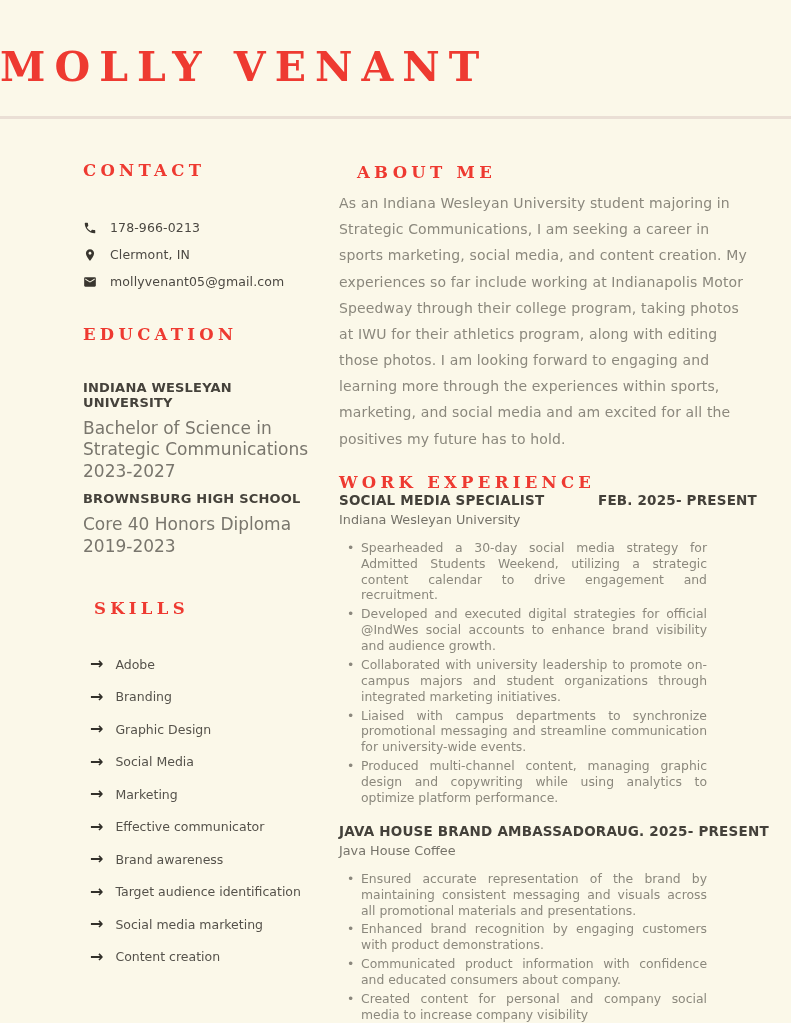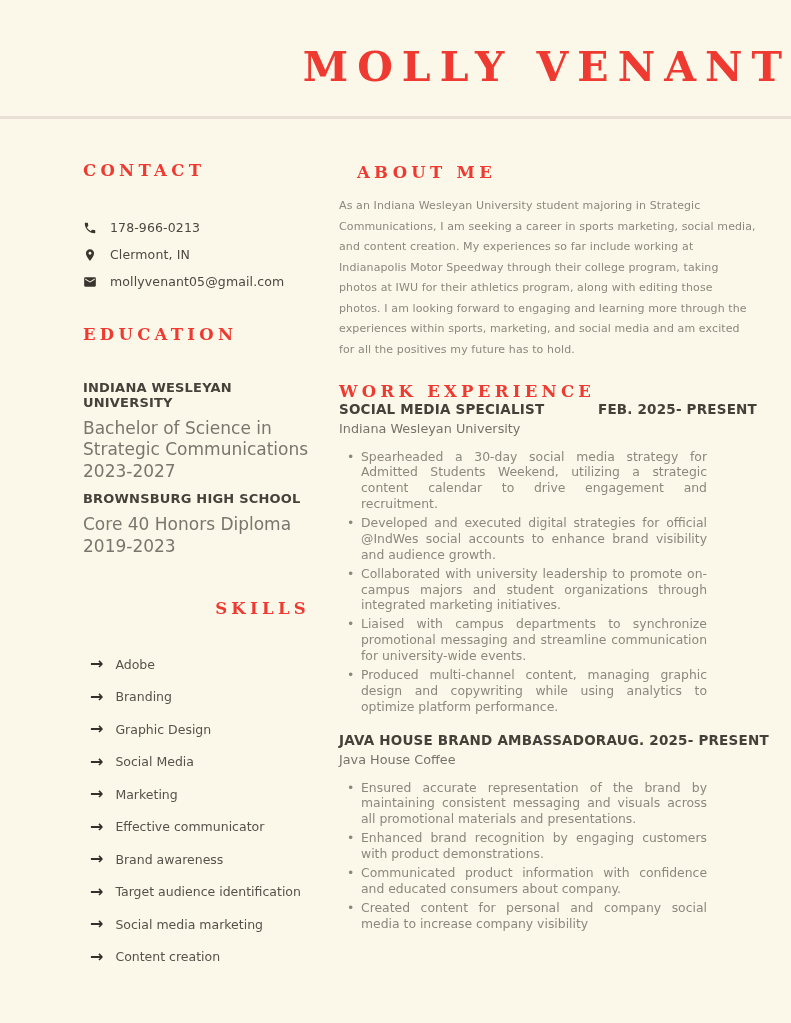--- a/index.html
+++ b/index.html
@@ -9,21 +9,21 @@
     background: #fbf8e9;
   }
   .page {
     width: 791px;
     height: 1023px;
     background: #fbf8e9;
     overflow: hidden;
   }
 
   
-  .header { padding-top: 46px; text-align: right; }
+  .header { padding-top: 46px; text-align: left; }
   .resume-title {
     font-family: "DejaVu Serif", "Liberation Serif", serif;
     font-weight: 700;
     font-size: 41px;
     line-height: 1.05;
     letter-spacing: 0.22em;
     color: #ee3a31;
   }
   .header-divider {
     margin-top: 27px;
@@ -71,43 +71,43 @@
     letter-spacing: 0.015em;
     margin-bottom: 8px;
   }
   .school-degree, .school-years {
     font-size: 17px;
     color: #79766d;
     line-height: 1.26;
   }
 
   
-  .skills-section { margin-top: 42px; text-align: right; }
+  .skills-section { margin-top: 42px; }
   .skills-section .section-heading { padding-left: 11px; }
   .skills-list { margin-top: 38px; }
   .skill-row {
     display: flex;
     align-items: center;
     margin-bottom: 16.5px;
     padding-left: 7px;
   }
   .skill-arrow {
     font-size: 16px;
     font-weight: 700;
     color: #32302a;
     margin-right: 12px;
     line-height: 1;
   }
   .skill-label { font-size: 12.5px; color: #55524b; }
 
   
   .about-heading-row { padding-top: 2px; margin-left: 18px; }
   .about-text {
-    margin-top: 14px;
-    font-size: 11px;
+    margin-top: 8px;
+    font-size: 14px;
     color: #8b887d;
     line-height: 1.87;
     letter-spacing: 0.01em;
   }
 
   
   .work-section { margin-top: 21px; }
   .job { }
   .job + .job { margin-top: 17px; }
   .job-header {

